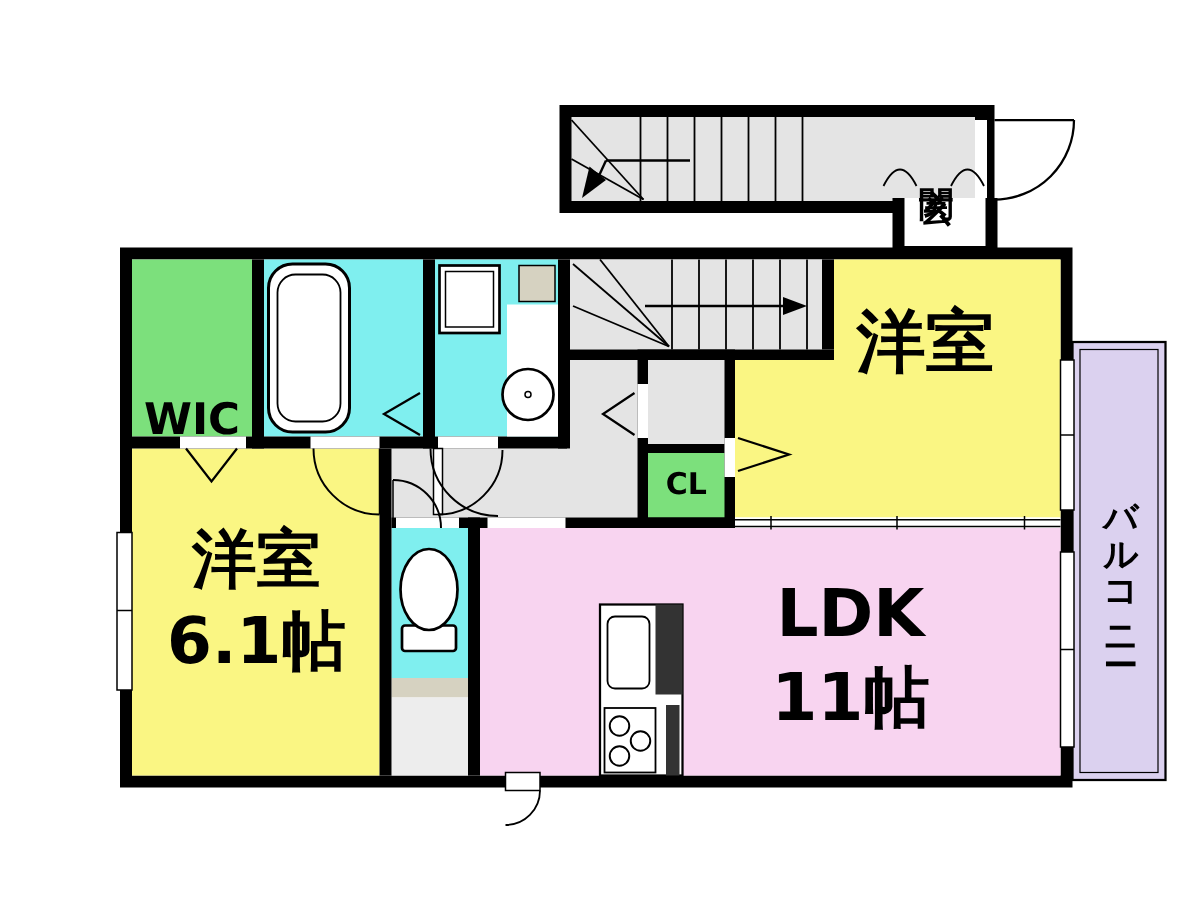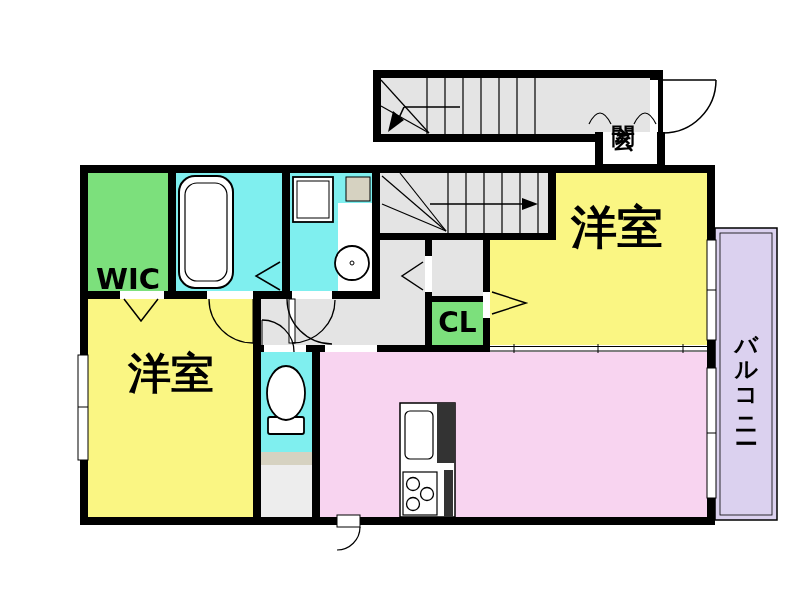--- a/index.html
+++ b/index.html
@@ -186,22 +186,27 @@
   </svg>
 
   <div class="lbl cent" style="left:88px;top:173px;width:80px;height:118px;font-size:29px;margin-top:48px;">WIC</div>
 
   <div class="lbl" style="left:510px;top:198px;width:214px;font-size:46px;">
     <span class="ln">洋室</span>
   </div>
 
   <div class="lbl" style="left:88px;top:346px;width:166px;font-size:43px;">
     <span class="ln">洋室</span>
+    <span class="ln">6.1帖</span>
   </div>
 
-
-  <div class="lbl cent" style="left:432px;top:300px;width:51px;height:45px;font-size:28px;">CL</div>
+  <div class="lbl" style="left:442px;top:382px;width:250px;font-size:44px;">
+    <span class="ln">LDK</span>
+    <span class="ln">11帖</span>
+  </div>
+
+  <div class="lbl cent" style="left:432px;top:300px;width:51px;height:45px;font-size:20px;">CL</div>
 
 
   <div class="lbl vert" style="left:606px;top:80px;width:34px;height:54px;font-size:23px;letter-spacing:0;">玄関</div>
 
   <div class="lbl vert" style="left:726px;top:245px;width:40px;height:260px;font-size:23px;">バルコニー</div>
 </div>
 
 </body></html>

